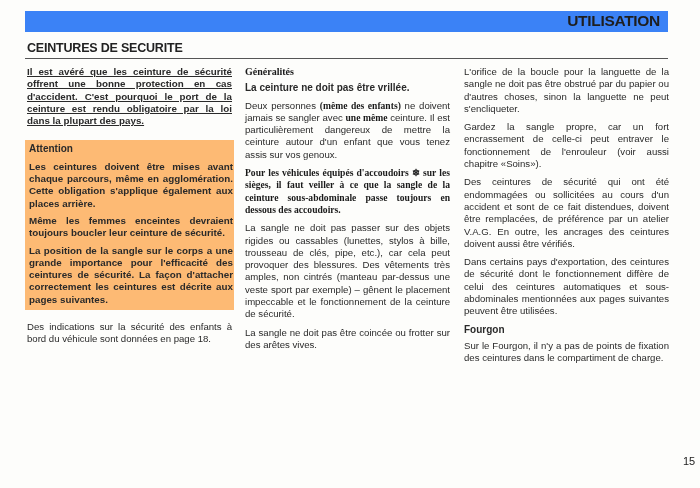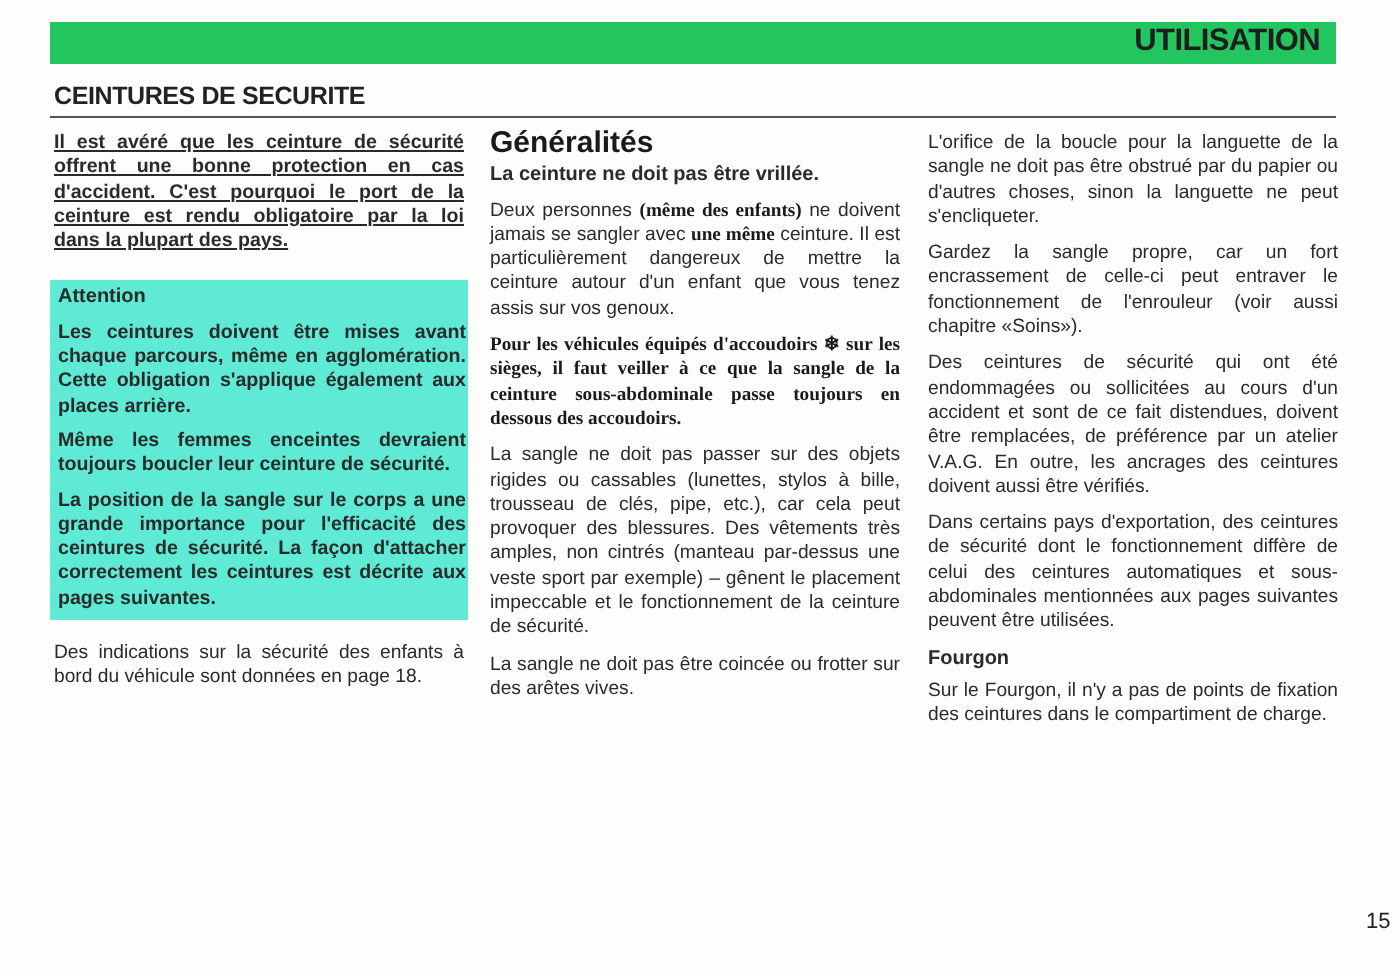--- a/index.html
+++ b/index.html
@@ -2,46 +2,46 @@
 <html><head>
 <meta charset="utf-8">
 <style>
   html, body { margin: 0; padding: 0; }
   body {
     width: 700px; height: 488px; background: #fdfdfb; position: relative; overflow: hidden;
     font-family: "Liberation Sans", sans-serif; color: #2a2a2a;
   }
   .band {
     position: absolute; left: 25px; top: 11px; width: 643px; height: 21px;
-    background: #22c55e;
+    background: #3b82f6;
   }
   .band-title {
     position: absolute; right: 8px; top: 1px; font-weight: bold; font-size: 15.5px;
     color: #1e1e1e; letter-spacing: -0.3px;
   }
   .section-title {
     position: absolute; left: 27px; top: 41px; font-weight: bold; font-size: 12.5px; color: #222;
     letter-spacing: -0.2px;
   }
   .rule { position: absolute; left: 25px; top: 58px; width: 643px; height: 1px; background: #555; }
   .col { position: absolute; top: 66px; font-size: 9.6px; line-height: 12.3px; text-align: justify; }
   .col1 { left: 27px; width: 205px; }
   .col2 { left: 245px; width: 205px; }
   .col3 { left: 464px; width: 205px; }
   .col p { margin: 0 0 6px 0; }
   .b { font-weight: bold; color: #1a1a1a; font-family: Liberation Serif, serif; }
   .intro { font-weight: bold; font-size: 9.8px; margin-bottom: 13px !important; text-decoration: underline; }
   .att {
-    background: #5eead4; margin-left: -2px; margin-right: -2px; padding: 3px 1px 4px 4px;
+    background: #fdba74; margin-left: -2px; margin-right: -2px; padding: 3px 1px 4px 4px;
     margin-bottom: 11px !important;
   }
   .att p { margin: 0 0 5px 0; font-weight: bold; font-size: 9.8px; }
   .att p:last-child { margin-bottom: 0; }
   .att-title { font-size: 10px !important; }
-  .h2 { font-weight: bold; font-size: 15px; margin-bottom: 4px !important; color: #1a1a1a; }
+  .h2 { font-weight: bold; font-size: 10px; margin-bottom: 4px !important; color: #1a1a1a; font-family: Liberation Serif, serif; }
   .h3 { font-weight: bold; font-size: 10px; margin-bottom: 5px !important; }
   .h3b { font-weight: bold; font-size: 10px; margin-top: 9px; margin-bottom: 4px !important; }
   .page-num { position: absolute; left: 683px; top: 455px; font-size: 11px; color: #222; }
 </style>
 </head>
 <body>
 
 <div class="band">
   <span class="band-title">UTILISATION</span>
 </div>

